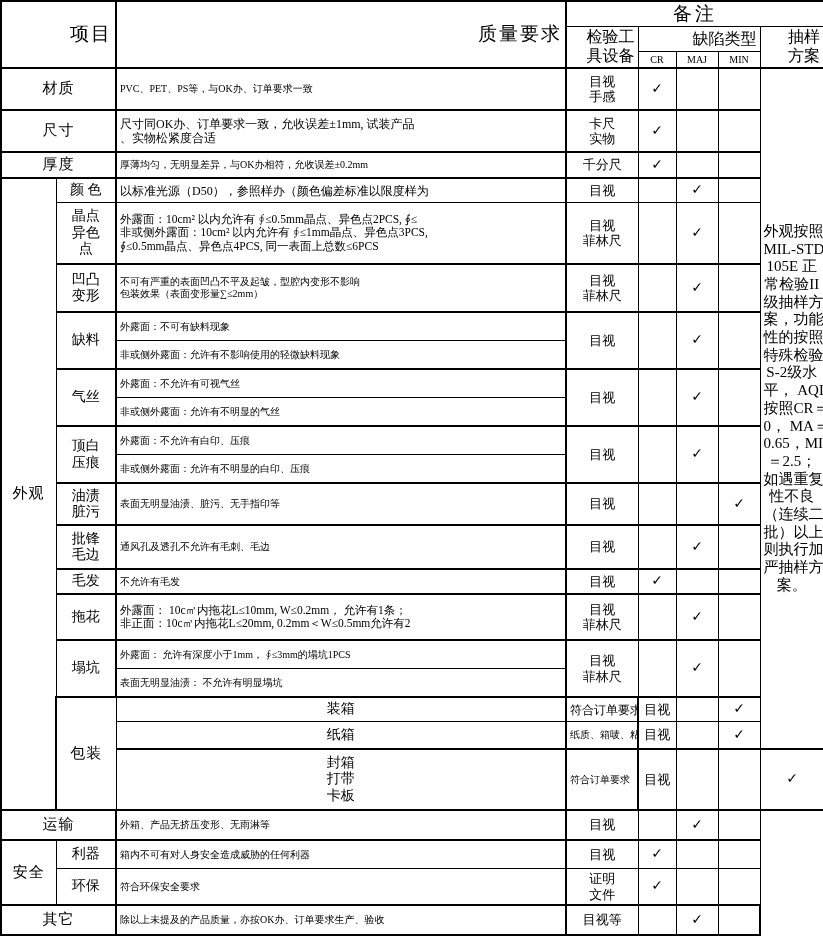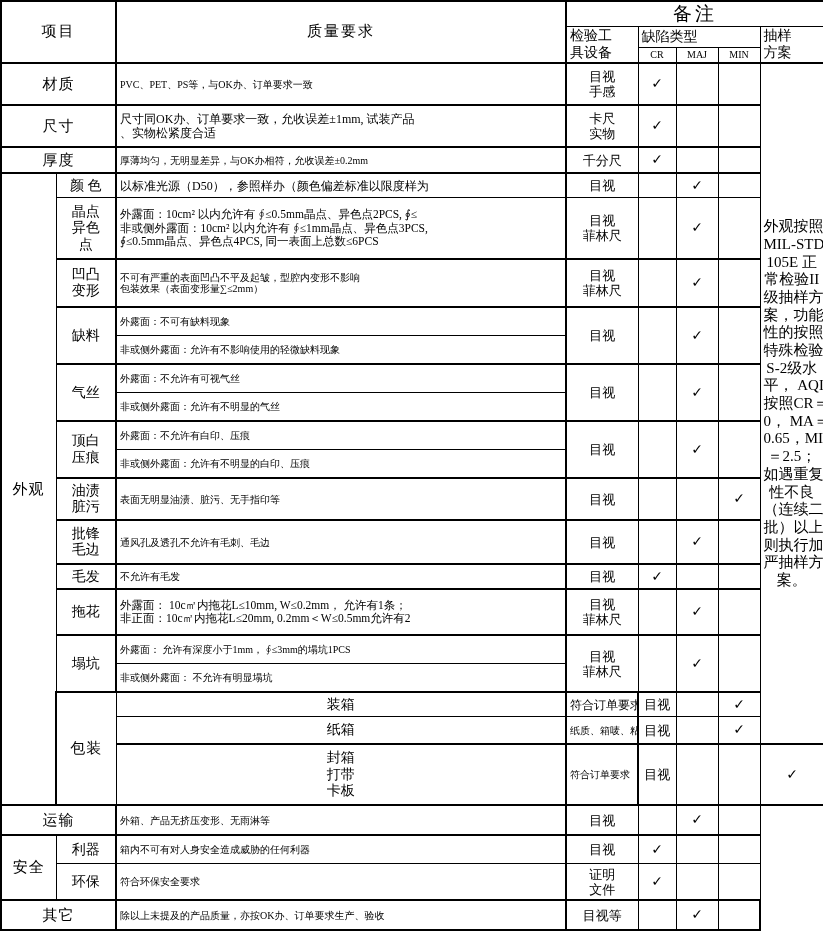--- a/index.html
+++ b/index.html
@@ -32,34 +32,34 @@
     line-height: 1.18;
     font-weight: normal;
   }
   
   .tT { border-top-width: 2px !important; }
   .tB { border-bottom-width: 2px !important; }
   .tL { border-left-width: 2px !important; }
   .tR { border-right-width: 2px !important; }
 
   .hdr-main {
-    font-size: 15px;
-    text-align: center;
+    font-size: 19px;
+    text-align: right;
     letter-spacing: 2px;
     border-radius: 14px;
   }
   .hdr-beizhu {
     font-size: 19px;
     text-align: center;
     letter-spacing: 3px;
     margin-left: 44px;
   }
   .hdr-sub {
-    font-size: 14px;
-    text-align: left;
+    font-size: 16px;
+    text-align: right;
     line-height: 1.1;
   }
   .hdr-cr {
     font-size: 10px;
     text-align: center;
     font-family: "Liberation Serif", serif;
   }
   .cat {
     font-size: 15px;
     text-align: center;
@@ -357,21 +357,21 @@
     <td class="req tL tR" style="height:25px">外露面： 允许有深度小于1mm， ∮≤3mm的塌坑1PCS</td>
     <td class="tool tB" rowspan="2">
       <span class="nowrapline">目视</span>
       <span class="nowrapline">菲林尺</span>
     </td>
     <td class="mark tB" rowspan="2"></td>
     <td class="mark tB" rowspan="2">✓</td>
     <td class="mark tB" rowspan="2"></td>
   </tr>
   <tr>
-    <td class="req tL tR tB" style="height:25px">非或侧外露面： 不允许有明显塌坑</td>
+    <td class="req tL tR tB" style="height:25px">表面无明显油渍： 不允许有明显塌坑</td>
   </tr>
 
   <tr>
     <td class="cat tL tB" rowspan="3">包装</td>
     <td class="subcat" style="height:21px">装箱</td>
     <td class="req small tL tR">符合订单要求（包拷贝纸/卷带/散装等，特殊产品，装箱方式</td>
     <td class="tool">
       <span class="nowrapline">目视</span>
     </td>
     <td class="mark"></td>

